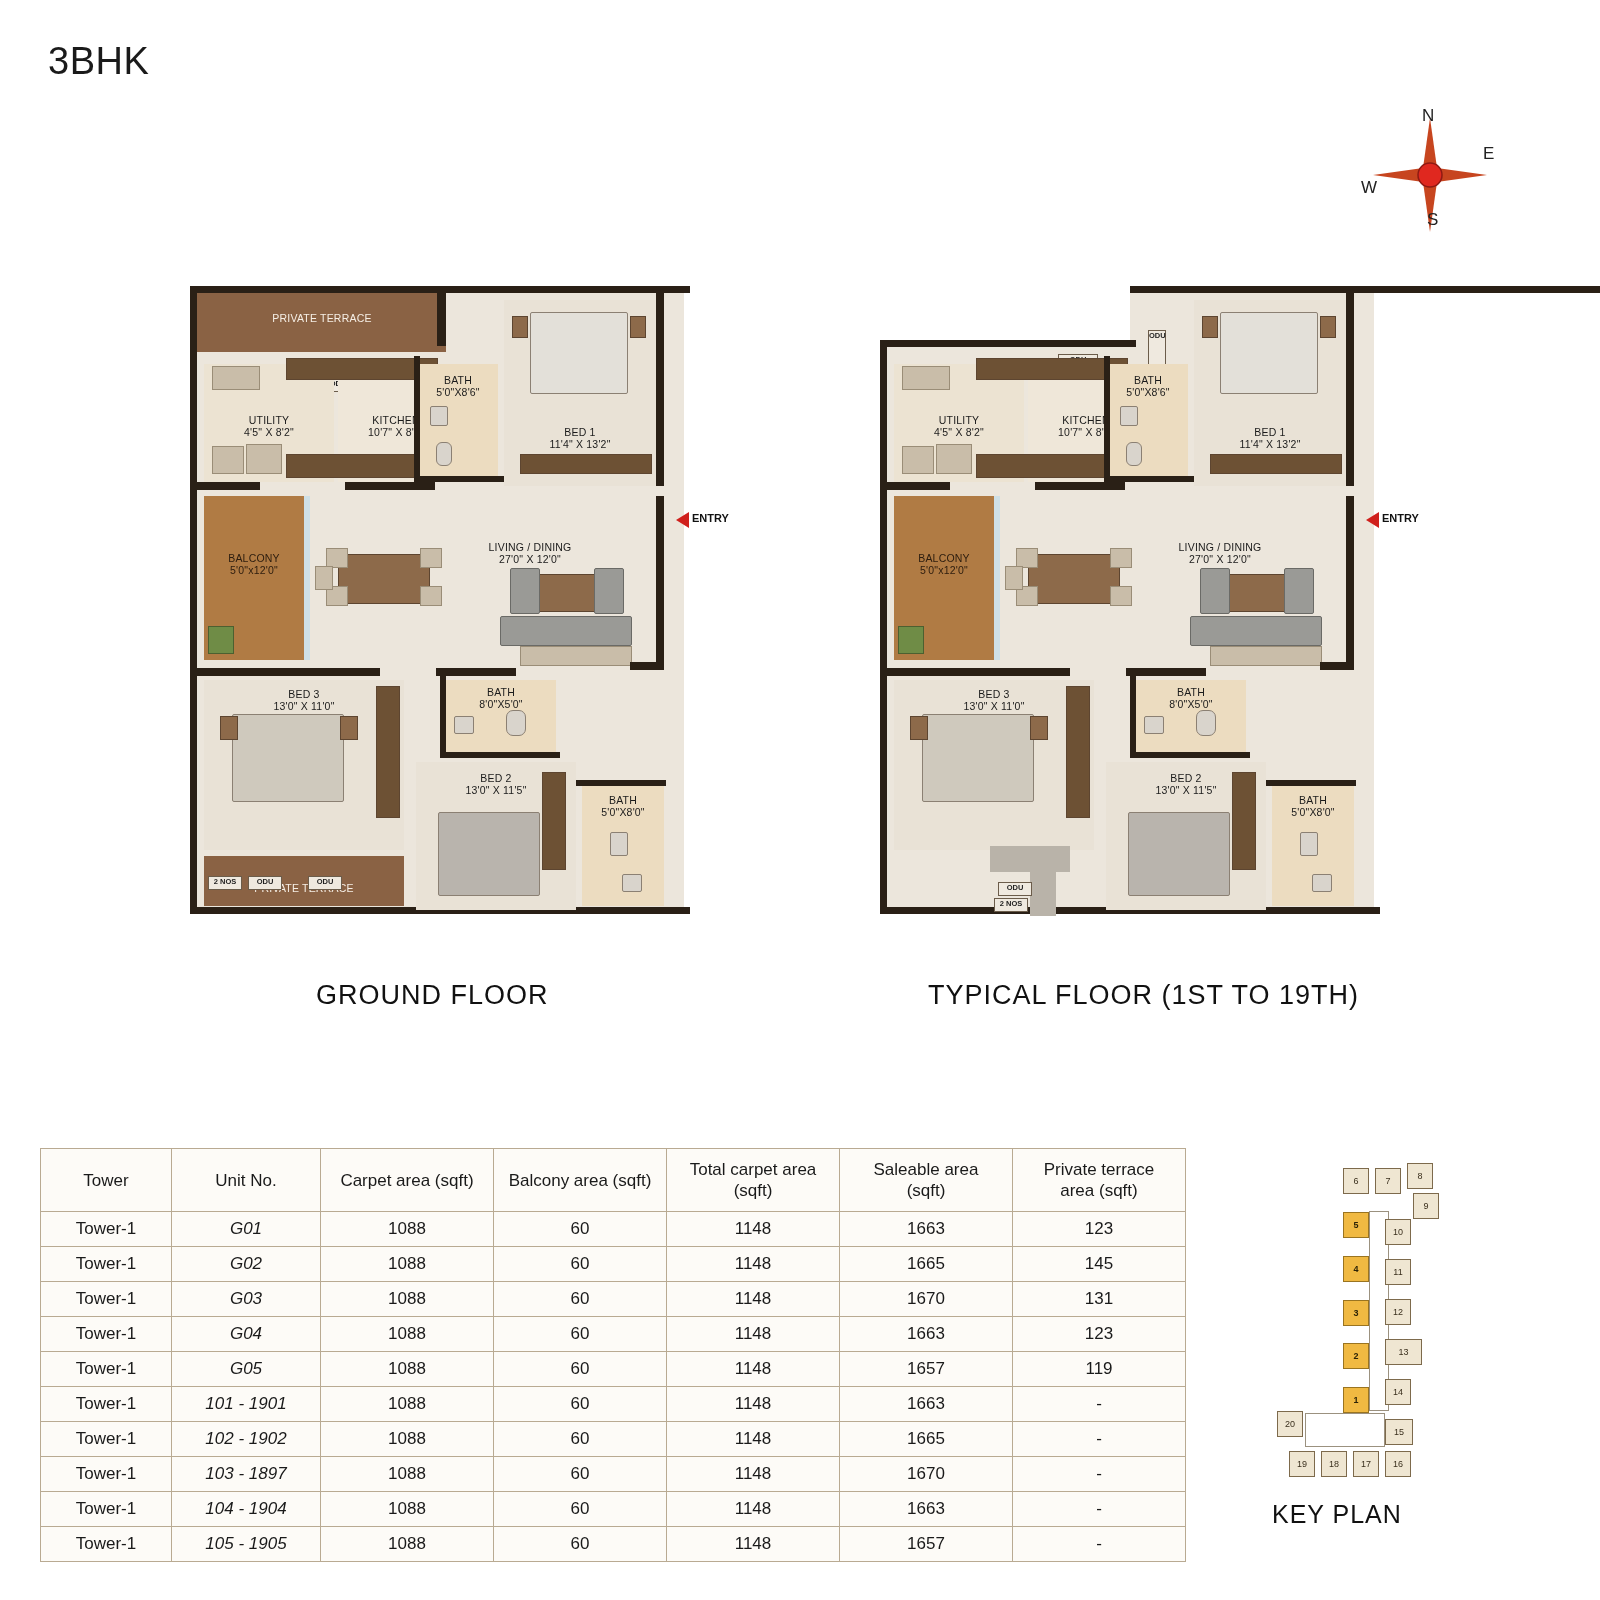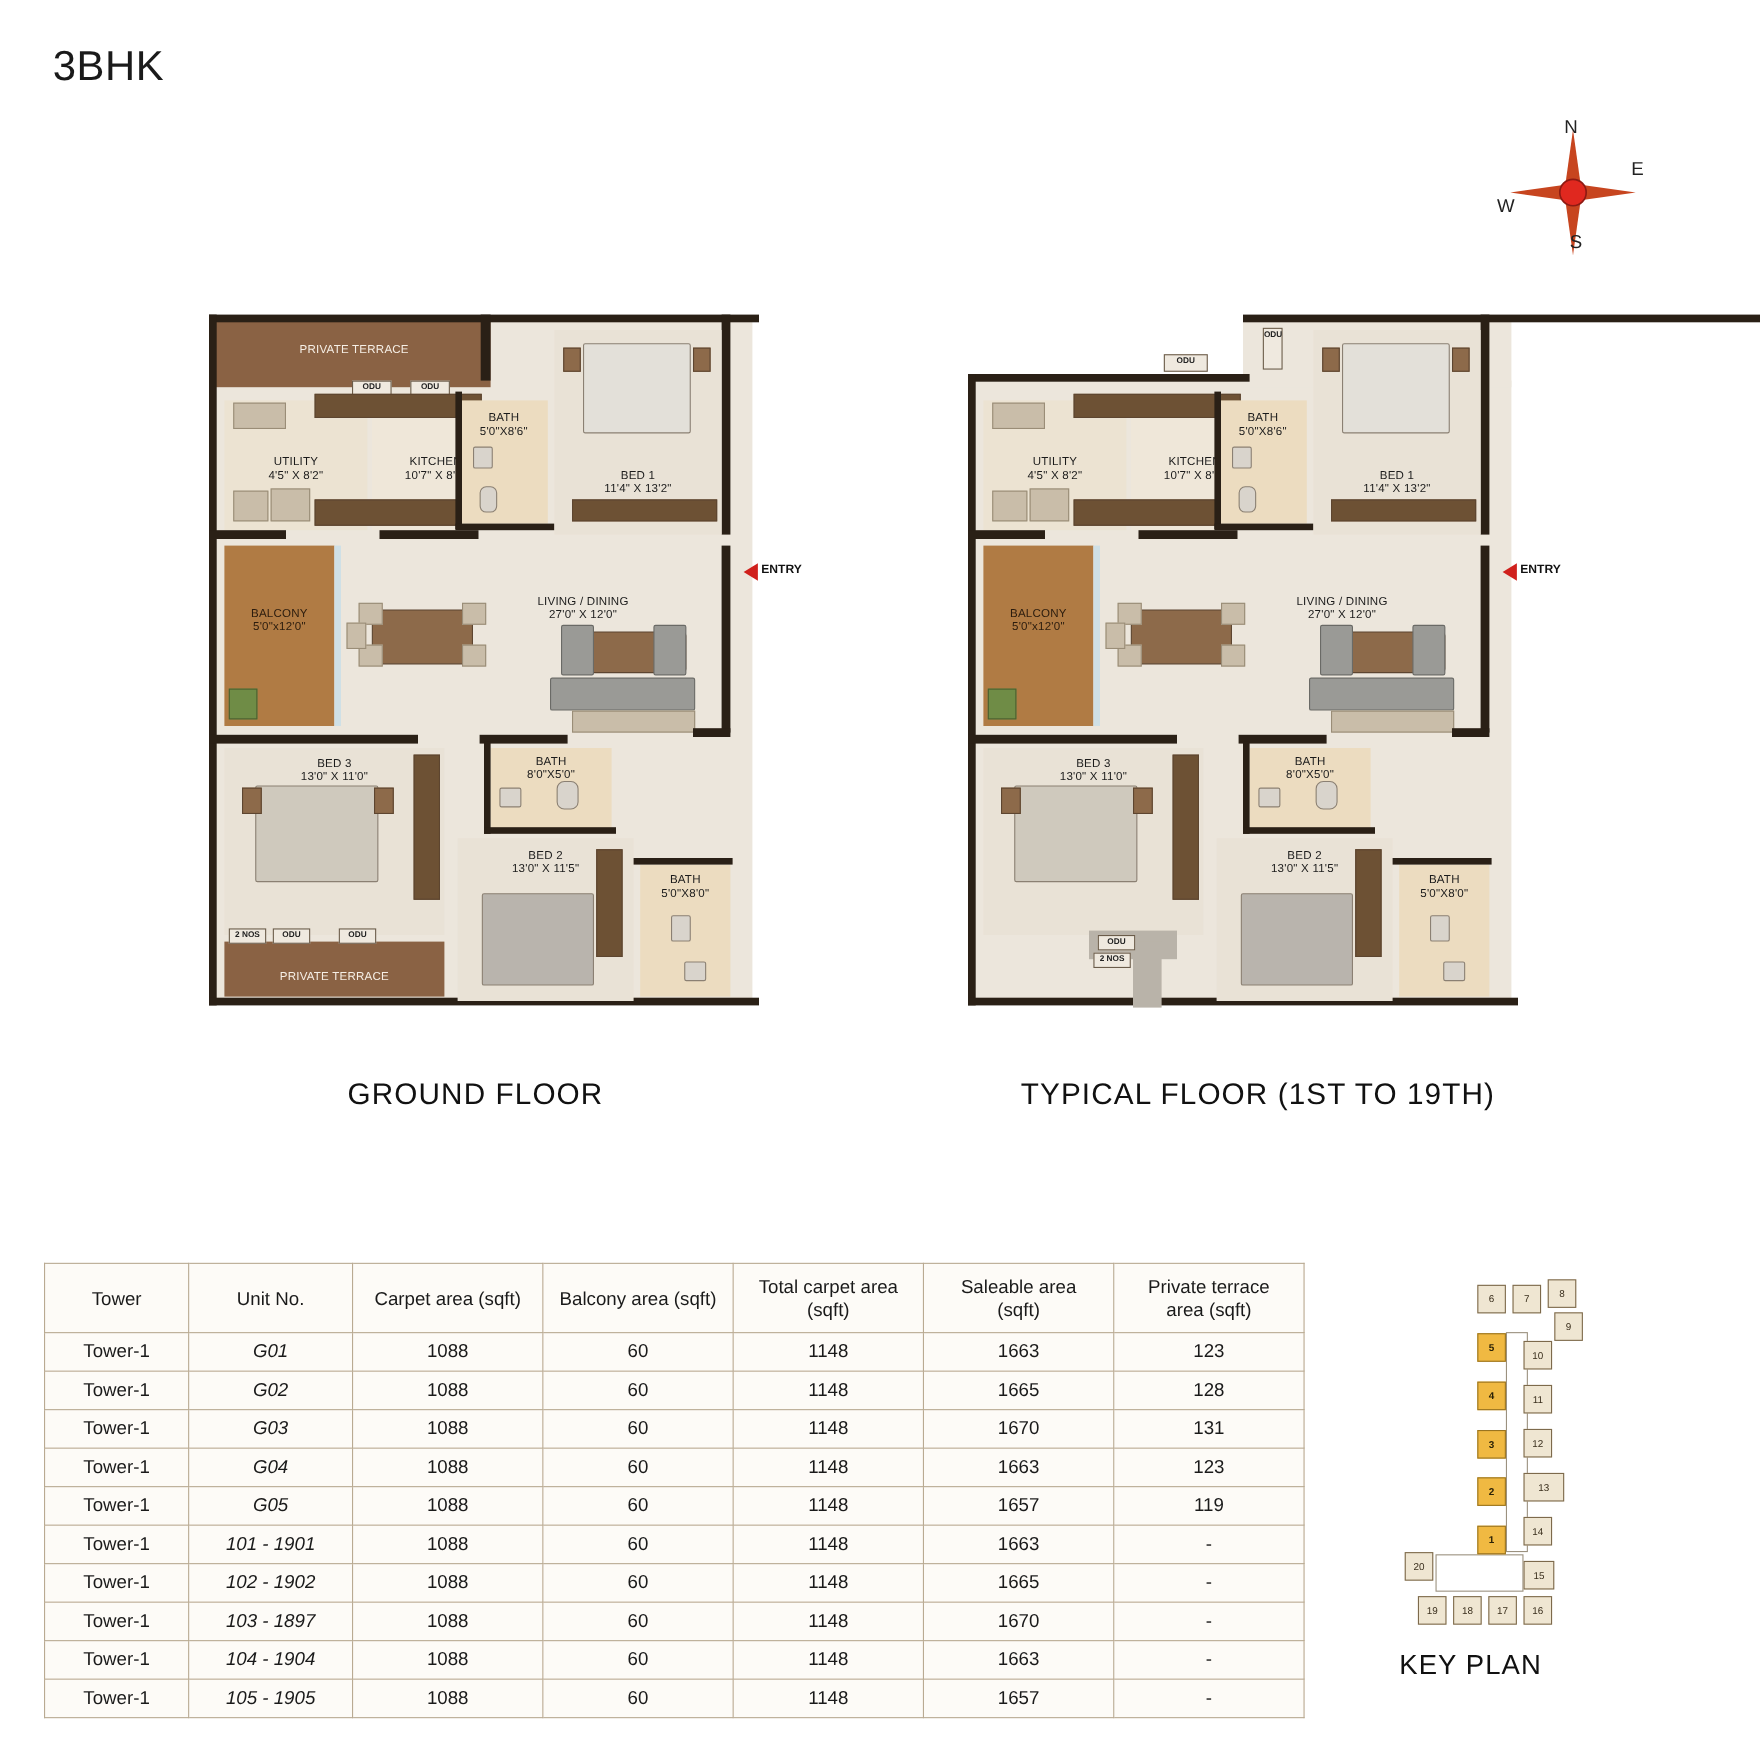--- a/index.html
+++ b/index.html
@@ -79,20 +79,21 @@
   }
   .odu {
     position: absolute;
     background: #efe9df;
     border: 1px solid #6b5c4a;
     font-size: 7.5px;
     text-align: center;
     color: #222;
     line-height: 10px;
     font-weight: bold;
+    margin-top: 32px;
   }
   .furn { position: absolute; background: #8d6a4a; border: 1px solid #5d4530; }
   .furn.dark { background: #6d5134; }
   .furn.light { background: #c9bda9; border-color: #9a8d77; }
   .bed-item { position: absolute; background: #d9d4cc; border: 1px solid #8b8073; border-radius: 2px; }
   .sofa { position: absolute; background: #9a9a96; border: 1px solid #6a6a66; border-radius: 2px; }
   .glass { position: absolute; background: #cfe0e6; }
   .entry-label {
     position: absolute;
     font-size: 11px;
@@ -477,21 +478,21 @@
         <td>1663</td>
         <td>123</td>
       </tr>
       <tr>
         <td class="tower">Tower-1</td>
         <td class="unit">G02</td>
         <td>1088</td>
         <td>60</td>
         <td>1148</td>
         <td>1665</td>
-        <td>128</td>
+        <td>145</td>
       </tr>
       <tr>
         <td class="tower">Tower-1</td>
         <td class="unit">G03</td>
         <td>1088</td>
         <td>60</td>
         <td>1148</td>
         <td>1670</td>
         <td>131</td>
       </tr>

